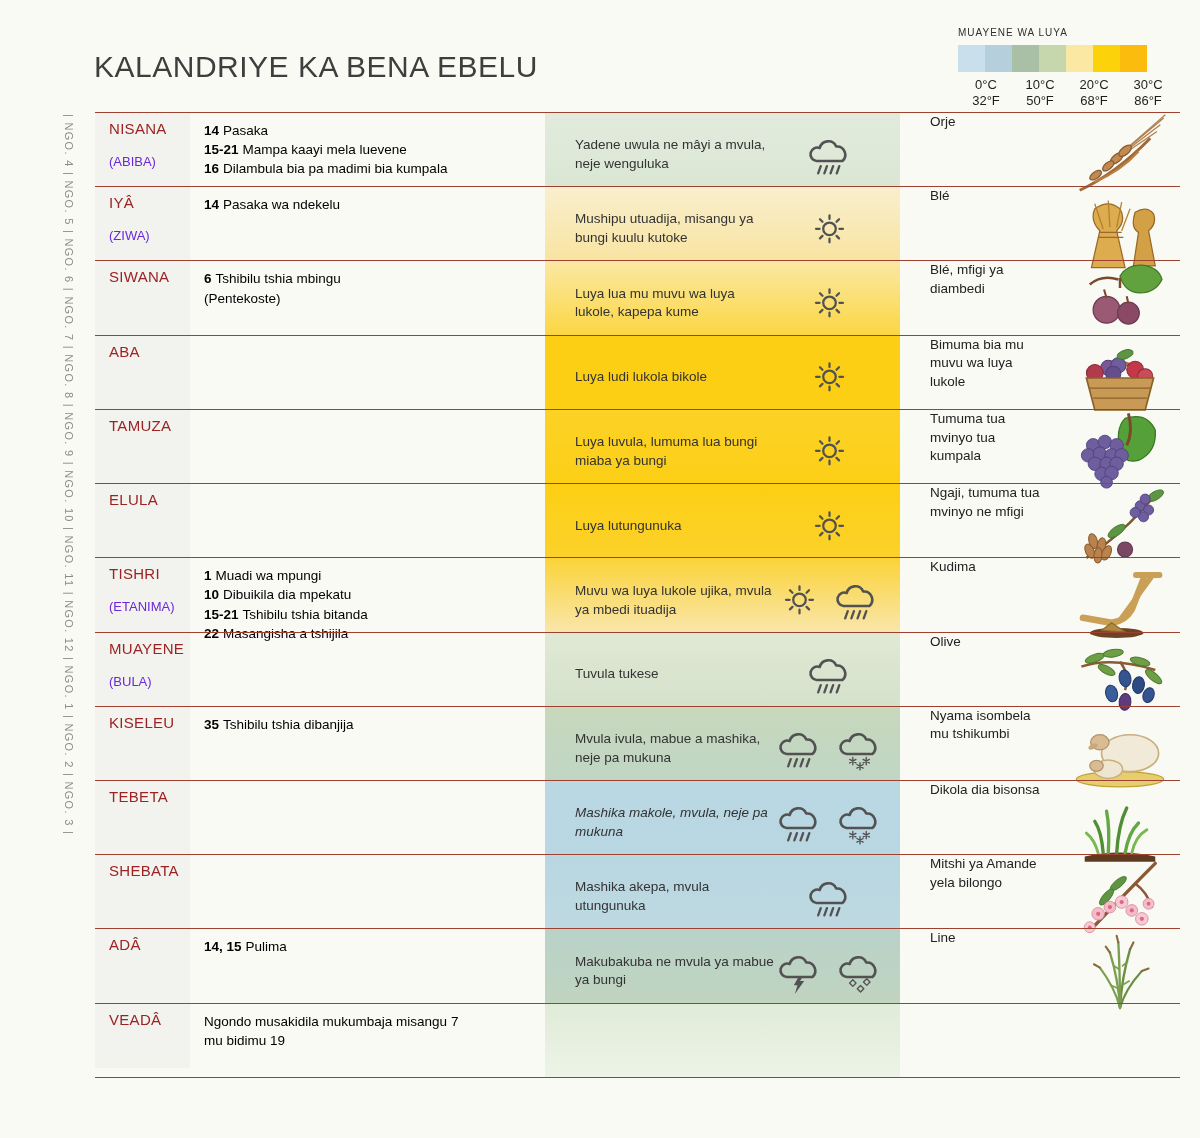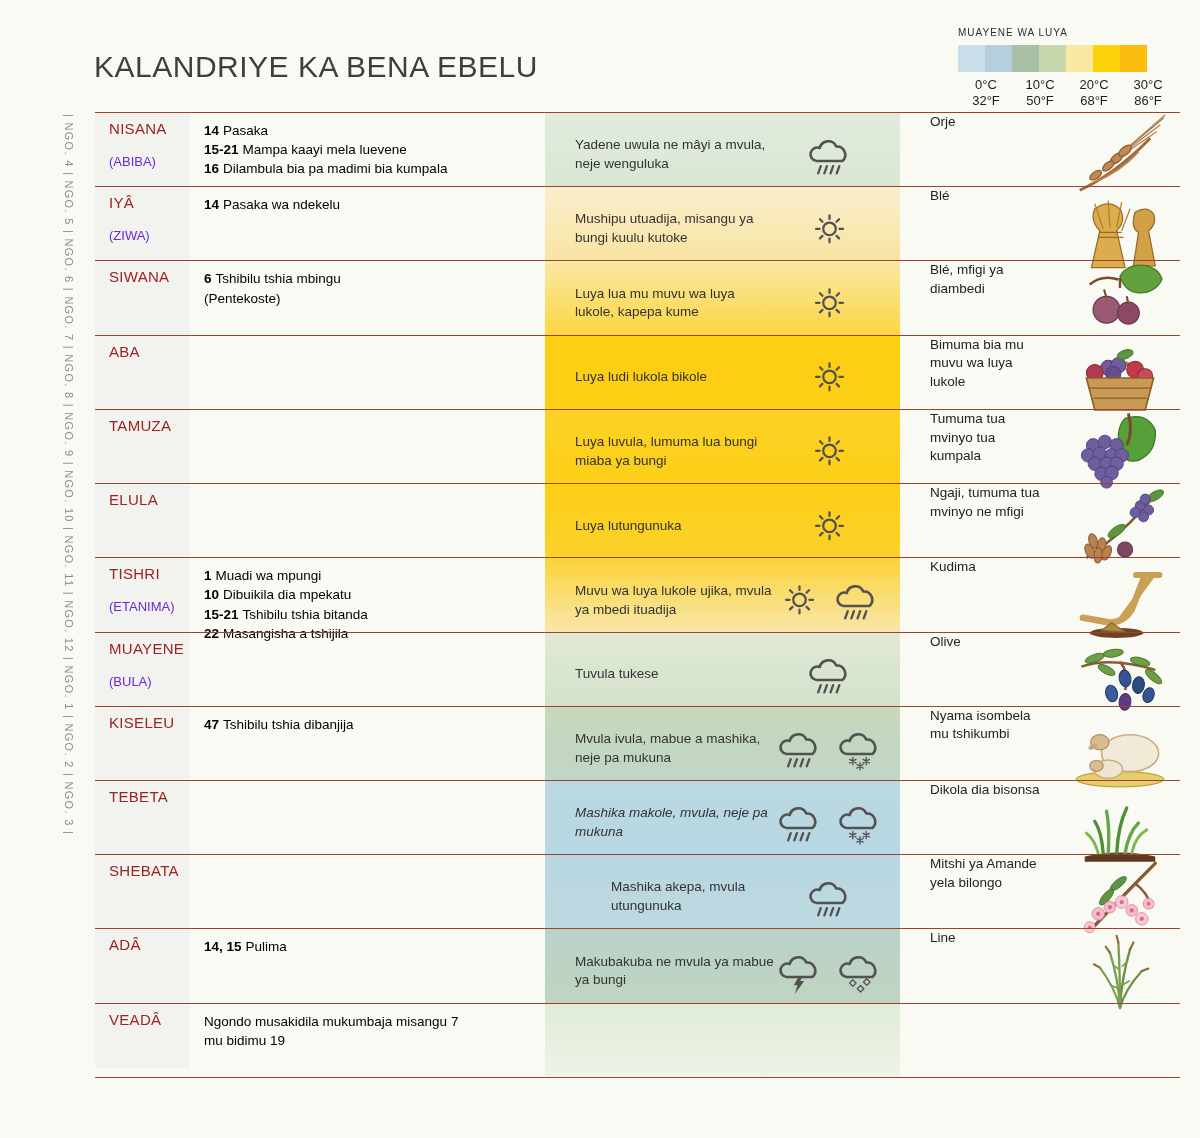--- a/index.html
+++ b/index.html
@@ -508,21 +508,21 @@
           <use href="#p-olives"></use>
         </svg>
       </div>
   </div>
 
   <div class="row">
     <div class="month">
       <div class="m-name">KISELEU</div>
     </div>
     <div class="events">
-      <div class="ev"><b>47</b><span>Tshibilu tshia dibanjija</span></div>
+      <div class="ev"><b>35</b><span>Tshibilu tshia dibanjija</span></div>
     </div>
     <div class="weather" style="background: linear-gradient(rgb(199, 216, 188), rgb(191, 213, 198));">
       <div class="w-text">Mvula ivula, mabue a mashika, neje pa mukuna</div>
       <div class="w-icons">
           <svg class="wicon">
             <use href="#i-rain"></use>
           </svg>
           <svg class="wicon">
             <use href="#i-snow"></use>
           </svg>
@@ -562,21 +562,21 @@
           <use href="#p-sprouts"></use>
         </svg>
       </div>
   </div>
 
   <div class="row">
     <div class="month">
       <div class="m-name">SHEBATA</div>
     </div>
     <div class="events"></div>
-    <div class="weather" style="background: linear-gradient(rgb(184, 215, 226), rgb(191, 217, 224)); padding-left: 36px;">
+    <div class="weather" style="background: linear-gradient(rgb(184, 215, 226), rgb(191, 217, 224));">
       <div class="w-text">Mashika akepa, mvula utungunuka</div>
       <div class="w-icons">
           <svg class="wicon">
             <use href="#i-rain"></use>
           </svg>
         </div>
     </div>
     <div class="product">
         <div>Mitshi ya Amande yela bilongo</div>
       </div>

